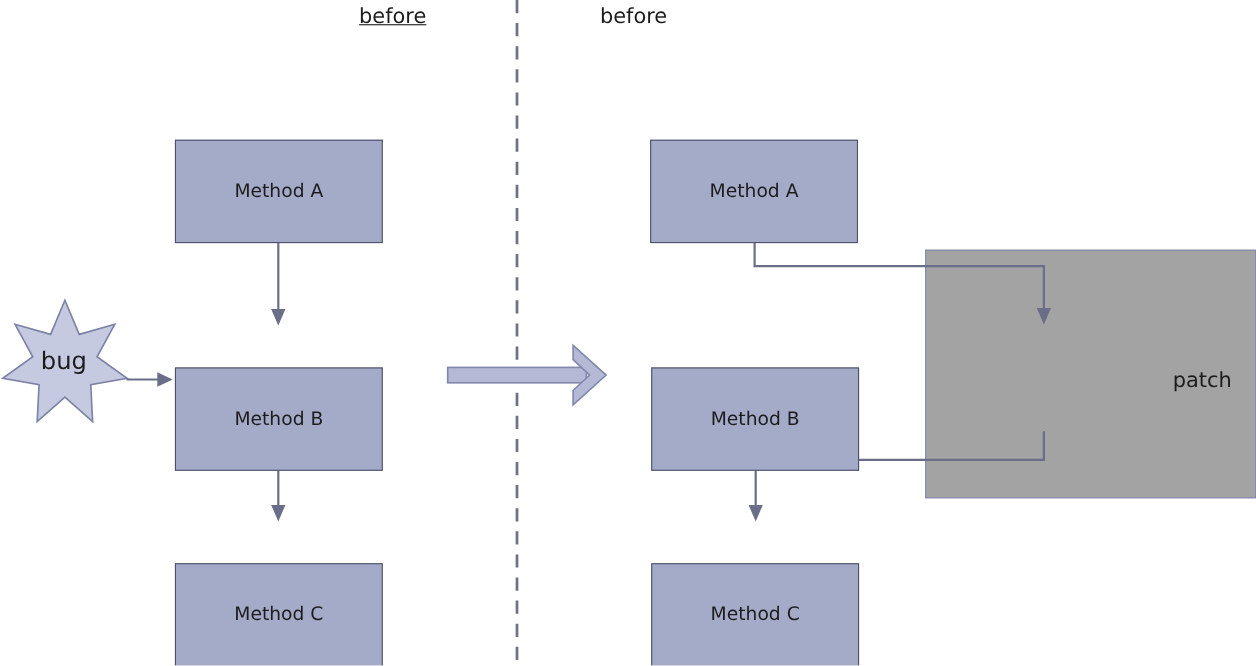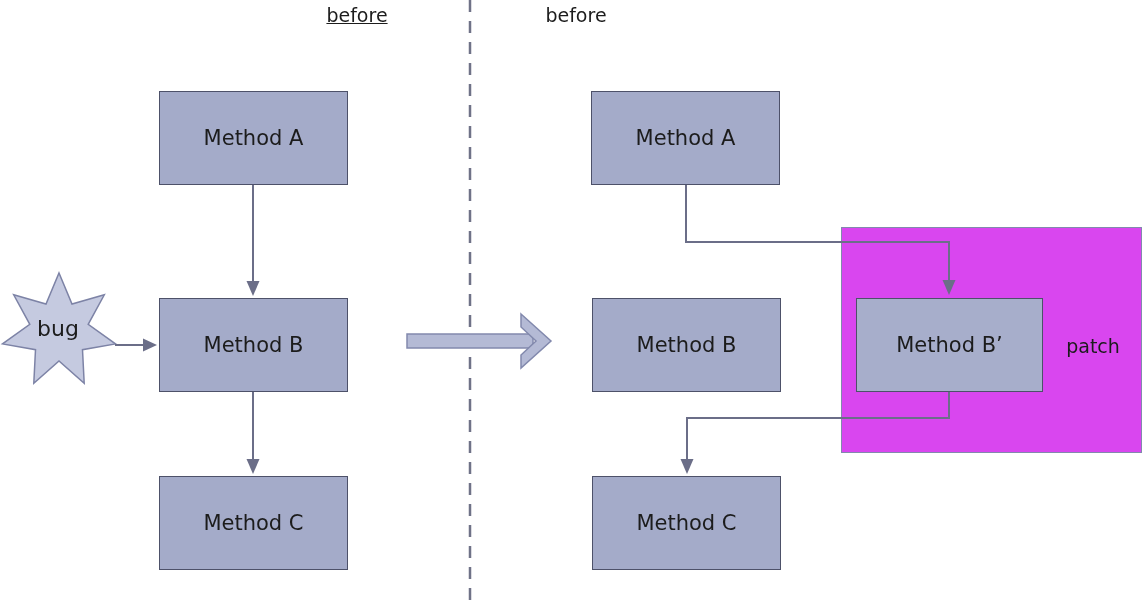--- a/index.html
+++ b/index.html
@@ -12,28 +12,29 @@
     color:#1c1c1c;
   }
   #svg-layer { position:absolute; left:0; top:0; z-index:2; }
   .mbox {
     position:absolute;
     width:189px; height:94px;
     background:#a4abc9;
     border:1.5px solid #4d5169;
     box-sizing:border-box;
     display:flex; align-items:center; justify-content:center;
-    font-size:21px;
+    font-size:17px;
     z-index:3;
+    margin-top:36px;
   }
   .patch-rect {
     position:absolute;
     left:841px; top:227px;
     width:301px; height:226px;
-    background:#d946ef;
+    background:#a3a3a3;
     border:1px solid #8289ad;
     box-sizing:border-box;
     z-index:1;
   }
   .patch-label {
     position:absolute;
     left:211px; top:107px;
     width:80px;
     text-align:center;
     font-size:19px;
@@ -115,17 +116,14 @@
   <div class="mbox" style="left:591px; top:91px;">
     <span>Method A</span>
   </div>
   <div class="mbox" style="left:592px; top:298px;">
     <span>Method B</span>
   </div>
   <div class="mbox" style="left:592px; top:476px;">
     <span>Method C</span>
   </div>
 
-  <div class="mbox bprime">
-    <span>Method B’</span>
-  </div>
 
 </div>
 
 </body></html>

